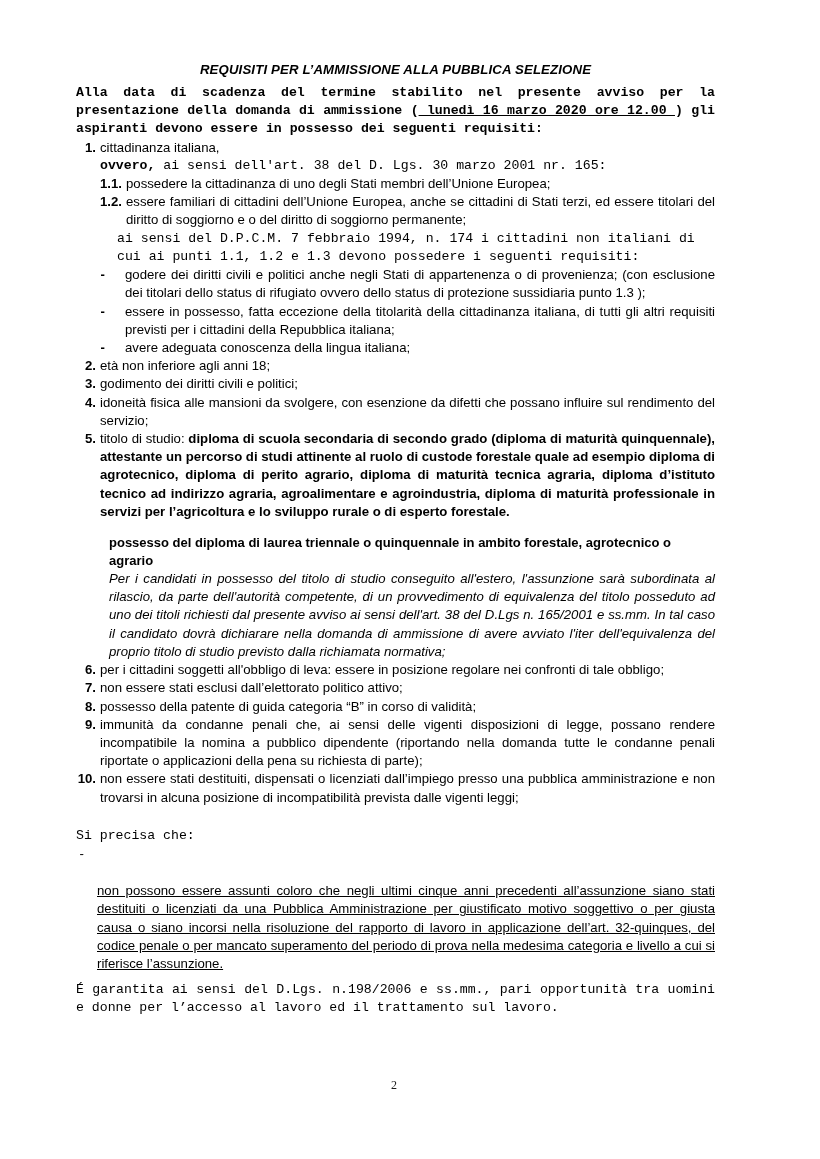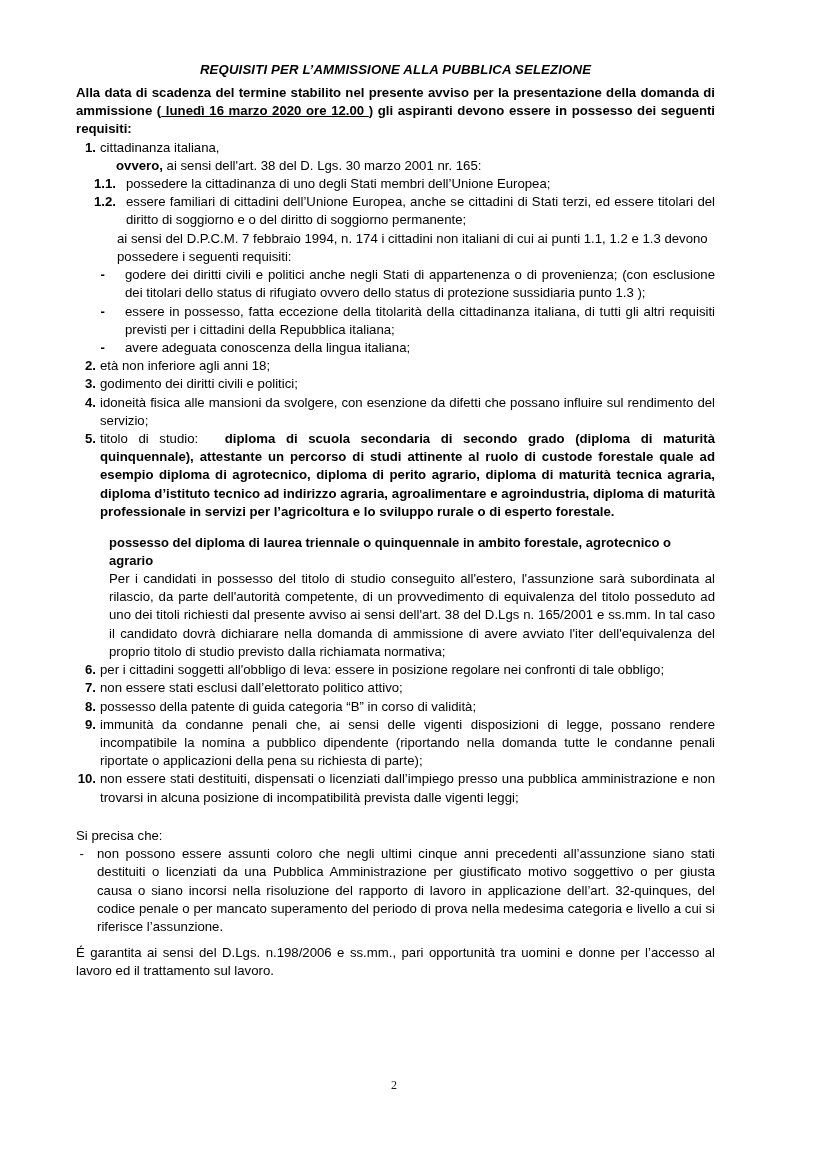--- a/index.html
+++ b/index.html
@@ -30,20 +30,21 @@
     letter-spacing: 0.15px;
     margin: 0 0 5px 0;
     line-height: 1.28;
   }
   p, .line {
     margin: 0;
     font-size: 13.2px;
     line-height: 1.38;
     text-align: justify;
     text-justify: inter-word;
+    font-family: Liberation Mono, monospace;
   }
   .intro {
     font-weight: bold;
     text-align: justify;
   }
   .intro .u-date {
     text-decoration: underline;
   }
   
   .row {
@@ -60,59 +61,62 @@
   }
   .row > .body {
     flex: 1 1 auto;
     text-align: justify;
     text-justify: inter-word;
   }
   
   .lvl1 > .marker { width: 24px; padding-right: 4px; }
   
   .lvl2 { padding-left: 18px; }
-  .lvl2 > .marker { width: 32px; padding-right: 10px; }
+  .lvl2 > .marker { width: 32px; padding-right: 4px; }
   
   .dash { padding-left: 12px; }
   .dash > .marker { width: 37px; padding-right: 20px; }
   
   .dash2 { padding-left: 0px; }
   .dash2 > .marker { width: 21px; padding-right: 13px; font-weight: normal; }
 
   .cont-1 { padding-left: 24px; }     
   .cont-sub { padding-left: 41px; }   
 
-  .b { font-weight: bold; margin-left: 16px; }
+  .b { font-weight: bold; }
   .nojust { text-align: left; }
 
   .spacer-sm { height: 8px; }
   .spacer-md { height: 13px; }
   .spacer-lg { height: 20px; }
 
   .oppure {
     font-weight: bold;
     text-align: center;
     font-size: 13.2px;
     line-height: 1.38;
     padding-right: 42px;
   }
   .laurea {
     font-weight: bold;
     padding-left: 33px;
     font-size: 13px;
     line-height: 1.38;
   }
   .italic-block {
+    font-style: italic;
     padding-left: 33px;
     font-size: 13.2px;
     line-height: 1.38;
     text-align: justify;
     text-justify: inter-word;
   }
   .underline-block {
+    text-decoration: underline;
+    margin-top: 37px;
   }
   .page-number {
     position: absolute;
     left: 0;
     right: 0;
     top: 1078px;
     text-align: center;
     font-family: "Liberation Serif", serif;
     font-size: 12px;
     color: #1a1a1a;

